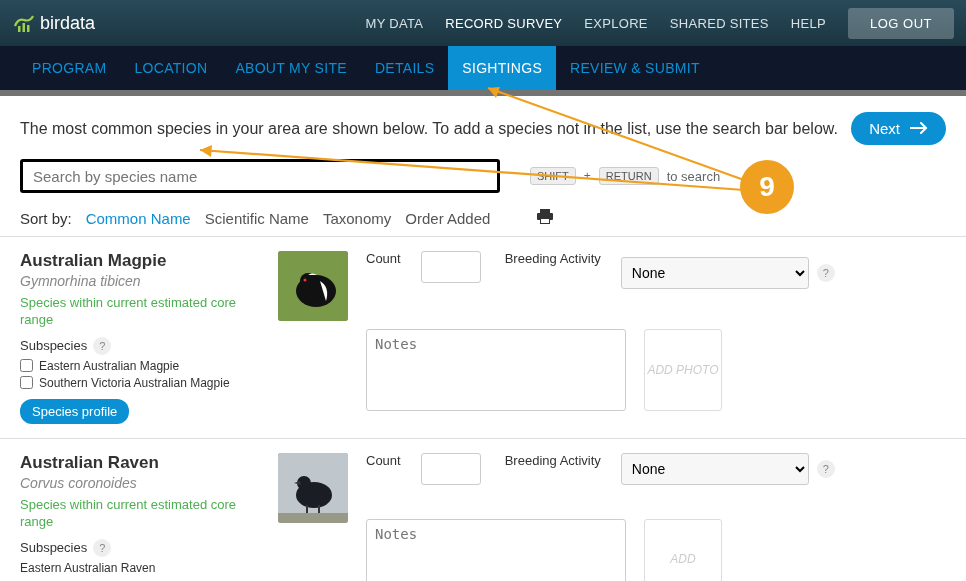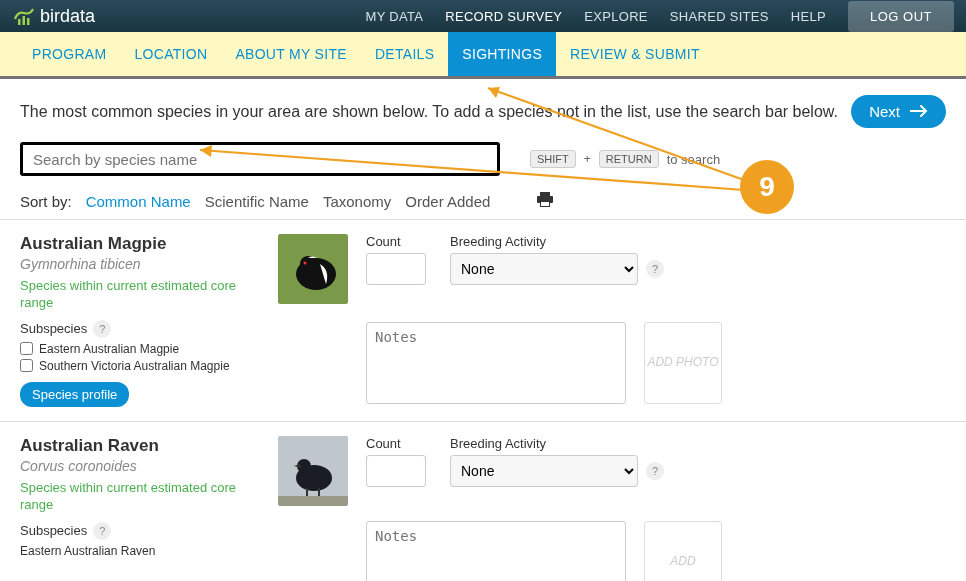--- a/index.html
+++ b/index.html
@@ -1,25 +1,25 @@
 <!DOCTYPE html>
 <html><head>
 <meta charset="utf-8">
 <style>
   * { box-sizing: border-box; margin: 0; padding: 0; }
   body { font-family: 'Helvetica Neue', Arial, sans-serif; font-size: 14px; color: #333; width: 966px; background: #fff; }
-  .topbar { background: linear-gradient(to bottom, #2a4a5a, #1a3540); height: 32px; display: flex; align-items: center; padding: 0 12px; color: #fff; gap: 21px; }
+  .topbar { background: linear-gradient(to bottom, #2a4a5a, #1a3540); height: 46px; display: flex; align-items: center; padding: 0 12px; color: #fff; gap: 21px; }
   .logo { display: flex; align-items: center; gap: 4px; }
   .logo-icon svg { display: block; }
   .logo-text { font-size: 18px; font-weight: 300; color: #fff; }
   .topnav { margin-left: auto; display: flex; align-items: center; gap: 22px; }
   .topnav a { color: #d6e0e5; font-size: 13px; text-decoration: none; letter-spacing: 0.3px; }
   .topnav a.active { color: #fff; font-weight: 500; }
   .logout-btn { background: rgba(255,255,255,0.25); color: #fff; border: none; padding: 8px 22px; border-radius: 3px; font-size: 13px; letter-spacing: 0.5px; cursor: pointer; }
-  .tabbar { display: flex; gap: 0; padding: 0 18px; border-bottom: 3px solid #737373; background: #fef9c3; }
+  .tabbar { display: flex; gap: 0; padding: 0 18px; border-bottom: 6px solid #737373; background: #0f172a; }
   .tabbar a { padding: 14px 14px; color: #0b90d3; font-size: 14px; font-weight: 500; text-decoration: none; letter-spacing: 0.3px; }
   .tabbar a.active { background: #0b90d3; color: #fff; }
   .content { padding: 16px 20px 0 20px; position: relative; }
   .intro-row { display: flex; align-items: center; justify-content: space-between; margin-bottom: 14px; }
   .intro-text { font-size: 16px; color: #333; }
   .next-btn { background: #0b90d3; color: #fff; border: none; padding: 8px 18px; border-radius: 18px; font-size: 15px; display: flex; gap: 10px; cursor: pointer; }
   .search-row { display: flex; align-items: center; gap: 8px; margin-bottom: 16px; }
   .search-input { flex: 0 0 480px; border: 3px solid #000000; border-radius: 3px; padding: 8px 10px; font-size: 15px; height: 34px; color: #888; }
   .kbd { background: #eee; border: 1px solid #ccc; border-radius: 3px; padding: 2px 6px; font-size: 11px; color: #555; font-family: inherit; }
   .plus { color: #666; font-size: 12px; }
@@ -35,21 +35,21 @@
   .common-name { font-size: 17px; font-weight: 700; color: #333; margin-bottom: 2px; }
   .sci-name { font-style: italic; color: #888; font-size: 14px; margin-bottom: 6px; }
   .range-note { color: #4caf50; font-size: 13px; line-height: 1.3; margin-bottom: 8px; }
   .subsp-row { display: flex; align-items: center; gap: 6px; font-size: 13px; color: #333; margin-bottom: 4px; }
   .help-circle { width: 18px; height: 18px; border-radius: 50%; background: #eee; color: #888; display: inline-flex; align-items: center; justify-content: center; font-size: 11px; cursor: pointer; }
   .chk-row { display: flex; align-items: center; gap: 6px; font-size: 12px; color: #333; margin-bottom: 3px; }
   .chk-row input { width: 13px; height: 13px; }
   .profile-btn { background: #0b90d3; color: #fff; border: none; padding: 5px 12px; border-radius: 12px; font-size: 13px; margin-top: 6px; cursor: pointer; }
   .thumb { flex: 0 0 70px; height: 70px; border-radius: 3px; background: #888; position: relative; overflow: hidden; }
   .species-right { flex: 1; display: flex; gap: 24px; flex-wrap: wrap; }
-  .field-group { display: flex; flex-direction: column; gap: 4px; }
+  .field-group { display: flex; flex-direction: row; gap: 20px; }
   .field-label { font-size: 13px; color: #333; }
   .count-input { width: 60px; height: 32px; border: 1px solid #ccc; border-radius: 3px; padding: 4px; }
   .breeding-select { width: 188px; height: 32px; border: 1px solid #ccc; border-radius: 3px; background: #f7f7f7; padding: 4px 6px; font-size: 14px; }
   .notes-area { width: 260px; height: 82px; border: 1px solid #ccc; border-radius: 3px; padding: 6px 8px; font-size: 14px; color: #aaa; resize: none; }
   .add-photo { width: 78px; height: 82px; border: 1px solid #ddd; border-radius: 3px; color: #ccc; font-size: 12px; display: flex; align-items: center; justify-content: center; text-align: center; line-height: 1.3; cursor: pointer; font-style: italic; }
   .row2 { display: flex; gap: 18px; width: 100%; margin-top: 10px; }
   
   
   .overlay { position: absolute; top: 0; left: 0; width: 966px; height: 581px; pointer-events: none; z-index: 1000; }
   .badge-9 { position: absolute; width: 54px; height: 54px; border-radius: 50%; background: #f0a020; color: #fff; font-size: 28px; font-weight: 700; display: flex; align-items: center; justify-content: center; left: 740px; top: 160px; }

